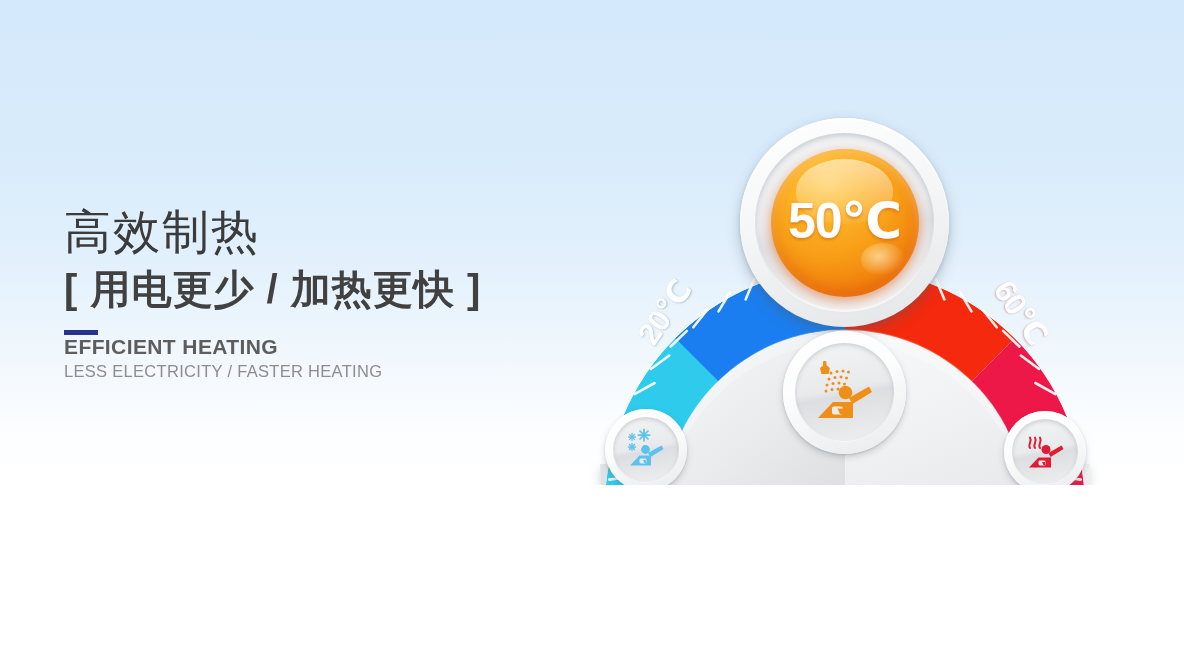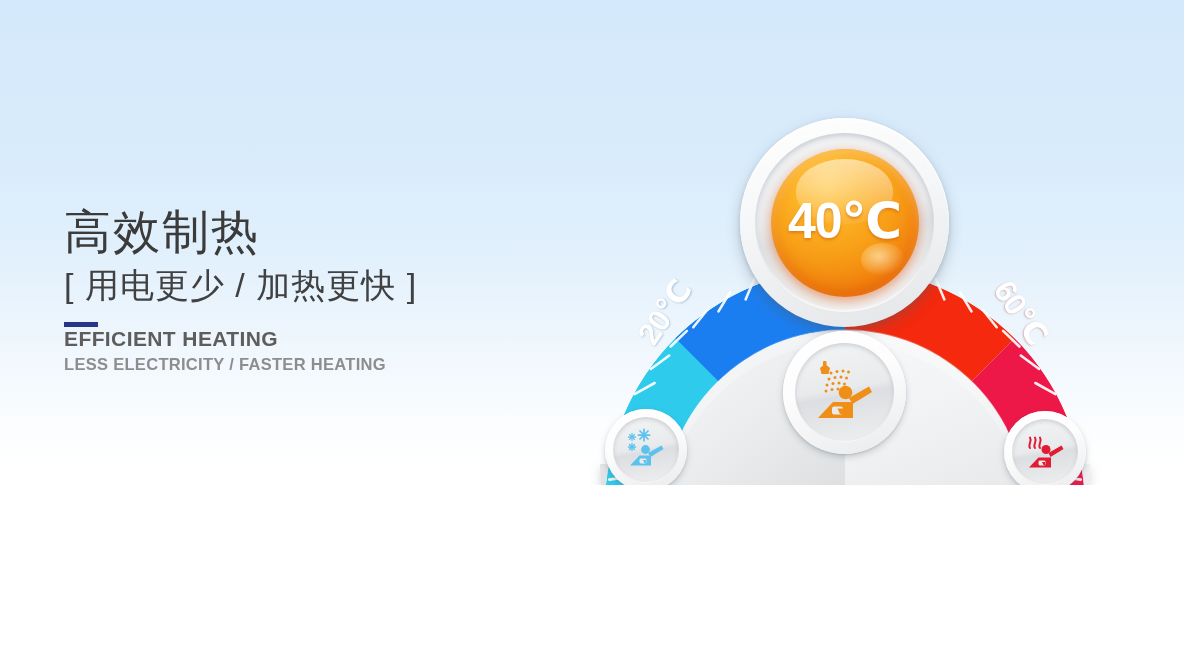--- a/index.html
+++ b/index.html
@@ -57,25 +57,25 @@
   #headline-cn {
     font-size: 47px;
     line-height: 1.12;
     color: #3b3b3b;
     letter-spacing: 2px;
     font-weight: 400;
     white-space: nowrap;
   }
   #subline-cn {
     margin-top: 6px;
-    font-size: 34px;
+    font-size: 40px;
     line-height: 1.2;
     color: #414141;
     letter-spacing: 1px;
-    font-weight: 400;
+    font-weight: 700;
     white-space: nowrap;
   }
   #accent-bar {
     margin-top: 17px;
     width: 34px;
     height: 5px;
     background: #27348b;
   }
   #headline-en {
     margin-top: 0;
@@ -85,21 +85,21 @@
     letter-spacing: 0.4px;
     font-weight: 700;
     white-space: nowrap;
   }
   #subline-en {
     margin-top: 3px;
     font-size: 16.5px;
     line-height: 1.2;
     color: #8d8d8d;
     letter-spacing: 0.3px;
-    font-weight: 700;
+    font-weight: 400;
     white-space: nowrap;
   }
 
   
   #gauge-wrap {
     position: absolute;
     left: 588px;
     top: 112px;
     width: 532px;
     height: 410px;
@@ -352,21 +352,21 @@
         <path d="M 257 124 L 257 196 L 225 196 Z" fill="#e6e8ea"></path>
       </g>
     </svg>
 
     <div class="arc-label" id="label-cold">20℃</div>
     <div class="arc-label" id="label-hot">60℃</div>
 
     <div id="temp-ring">
       <div id="temp-ring2">
         <div id="temp-ball">
-          <span id="temp-value">40℃</span>
+          <span id="temp-value">50℃</span>
         </div>
       </div>
     </div>
 
     <div class="badge" id="badge-cold">
       <div class="badge-inner">
         <svg width="46" height="46" viewBox="0 0 46 46">
           <g fill="#5bc2ee">
 
             <g transform="translate(9,10) scale(0.85)" stroke="#5bc2ee" stroke-width="1.5" stroke-linecap="round">

